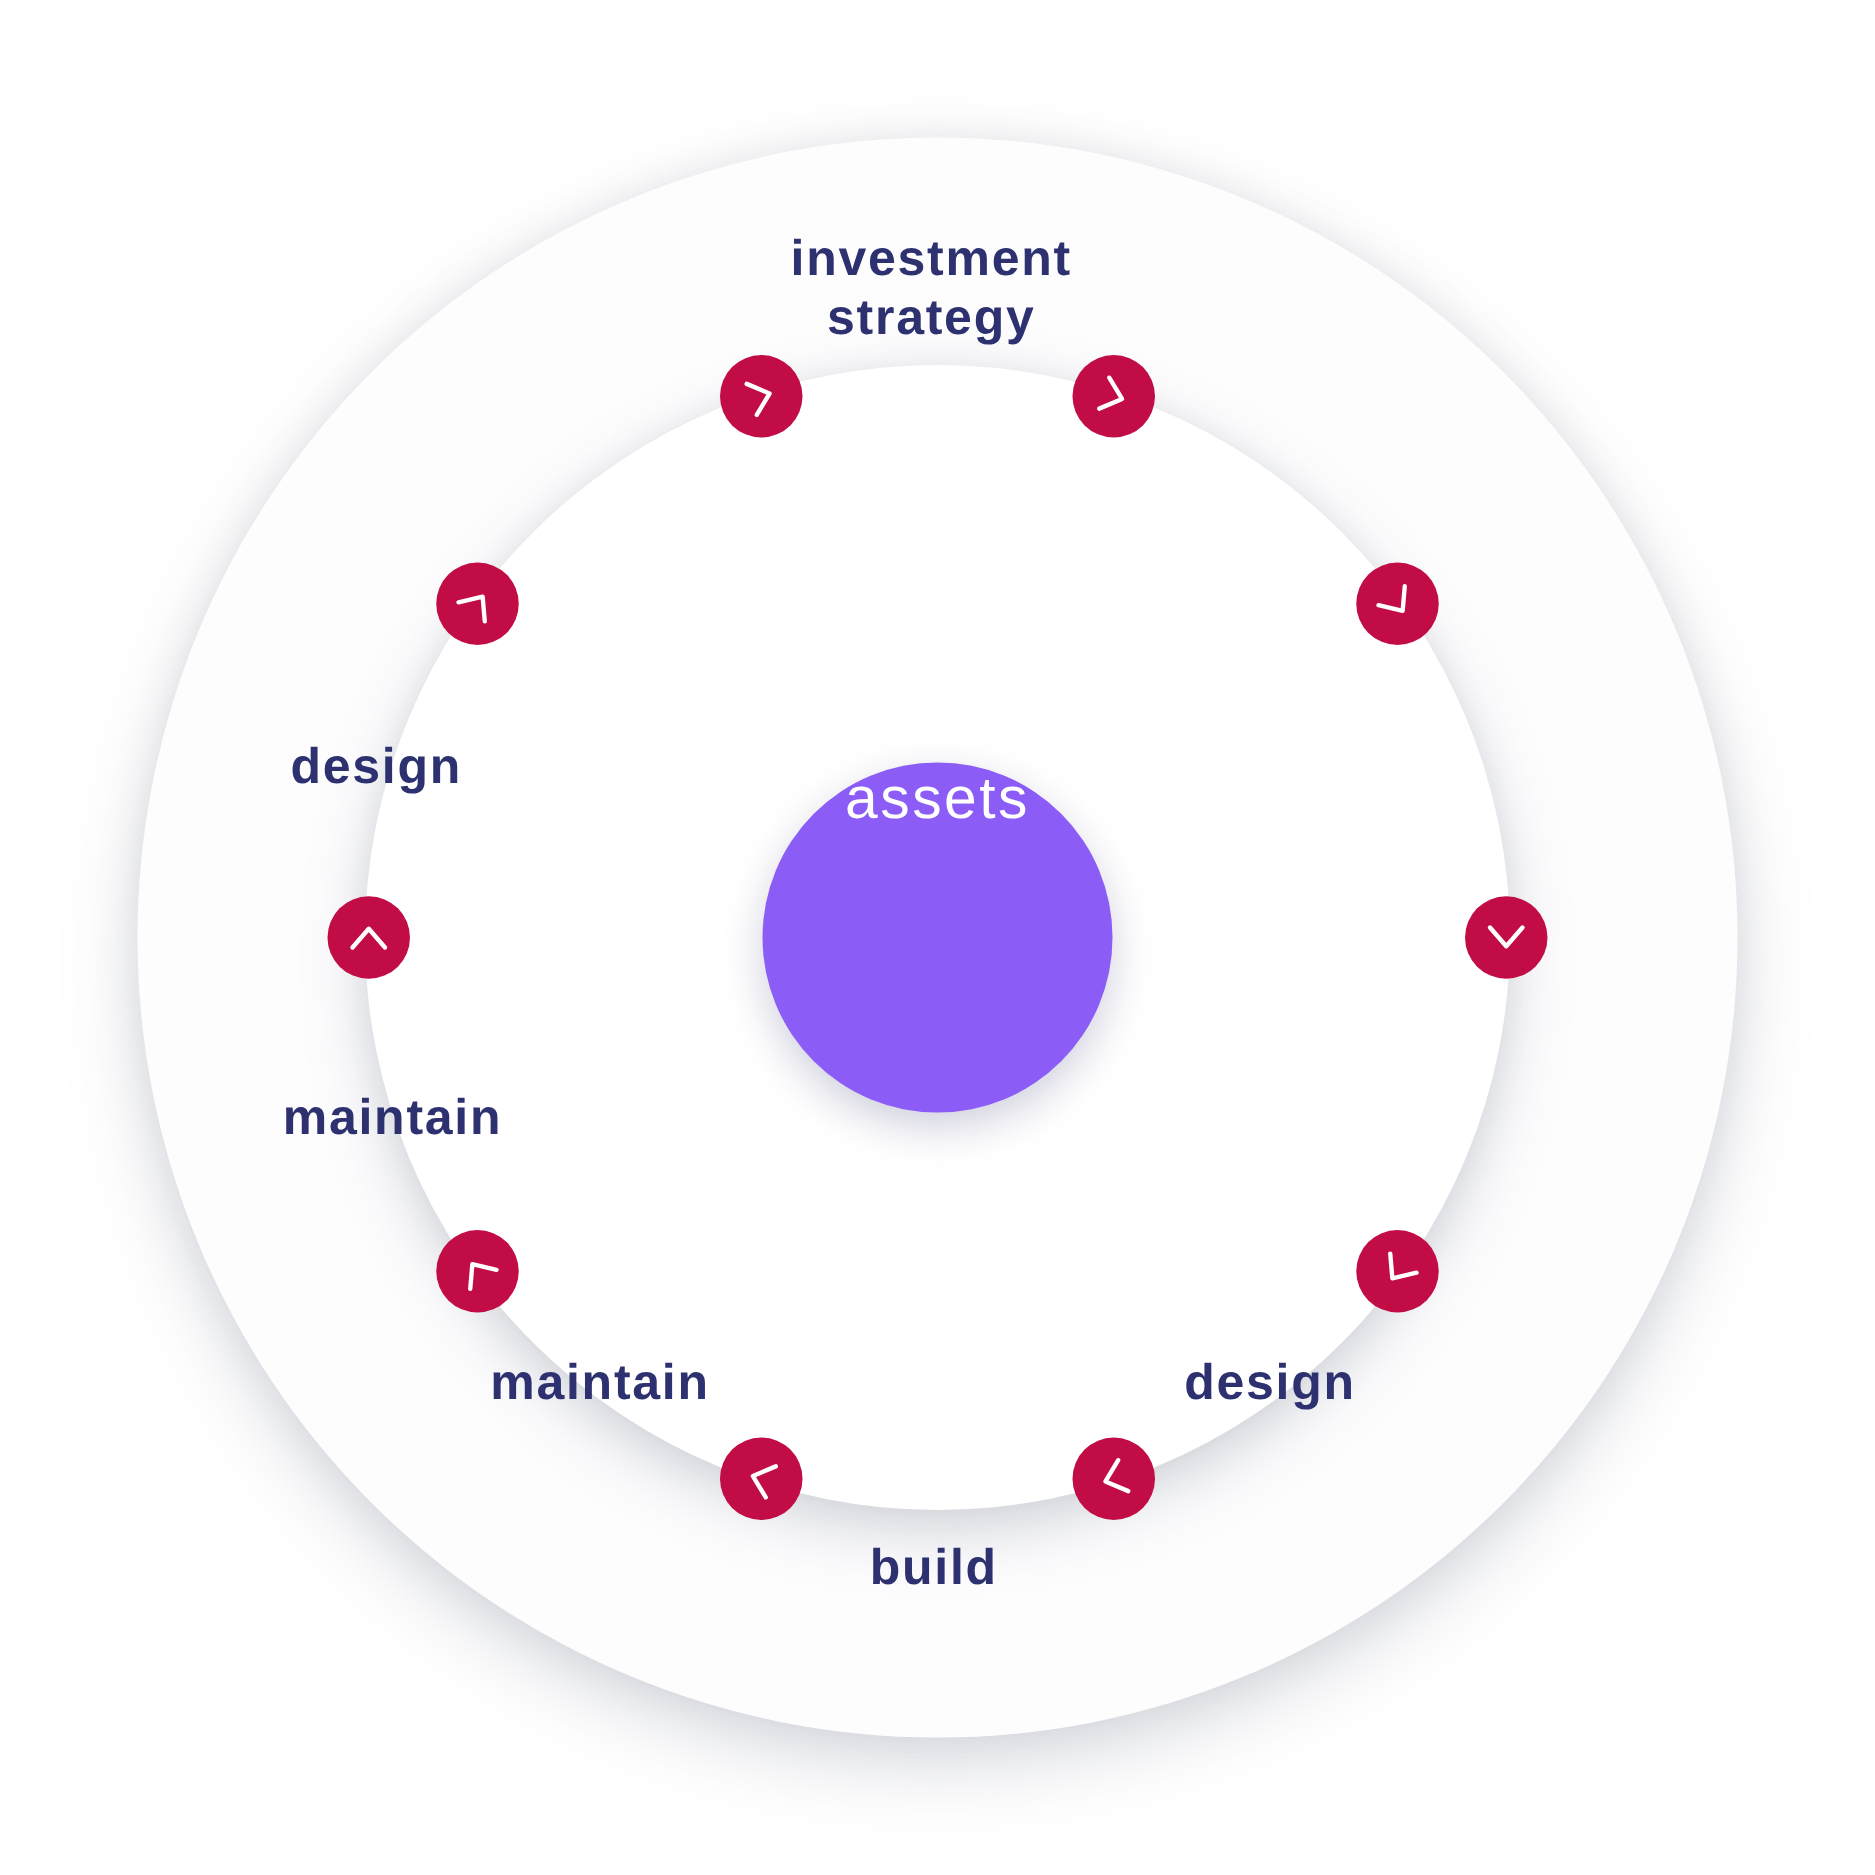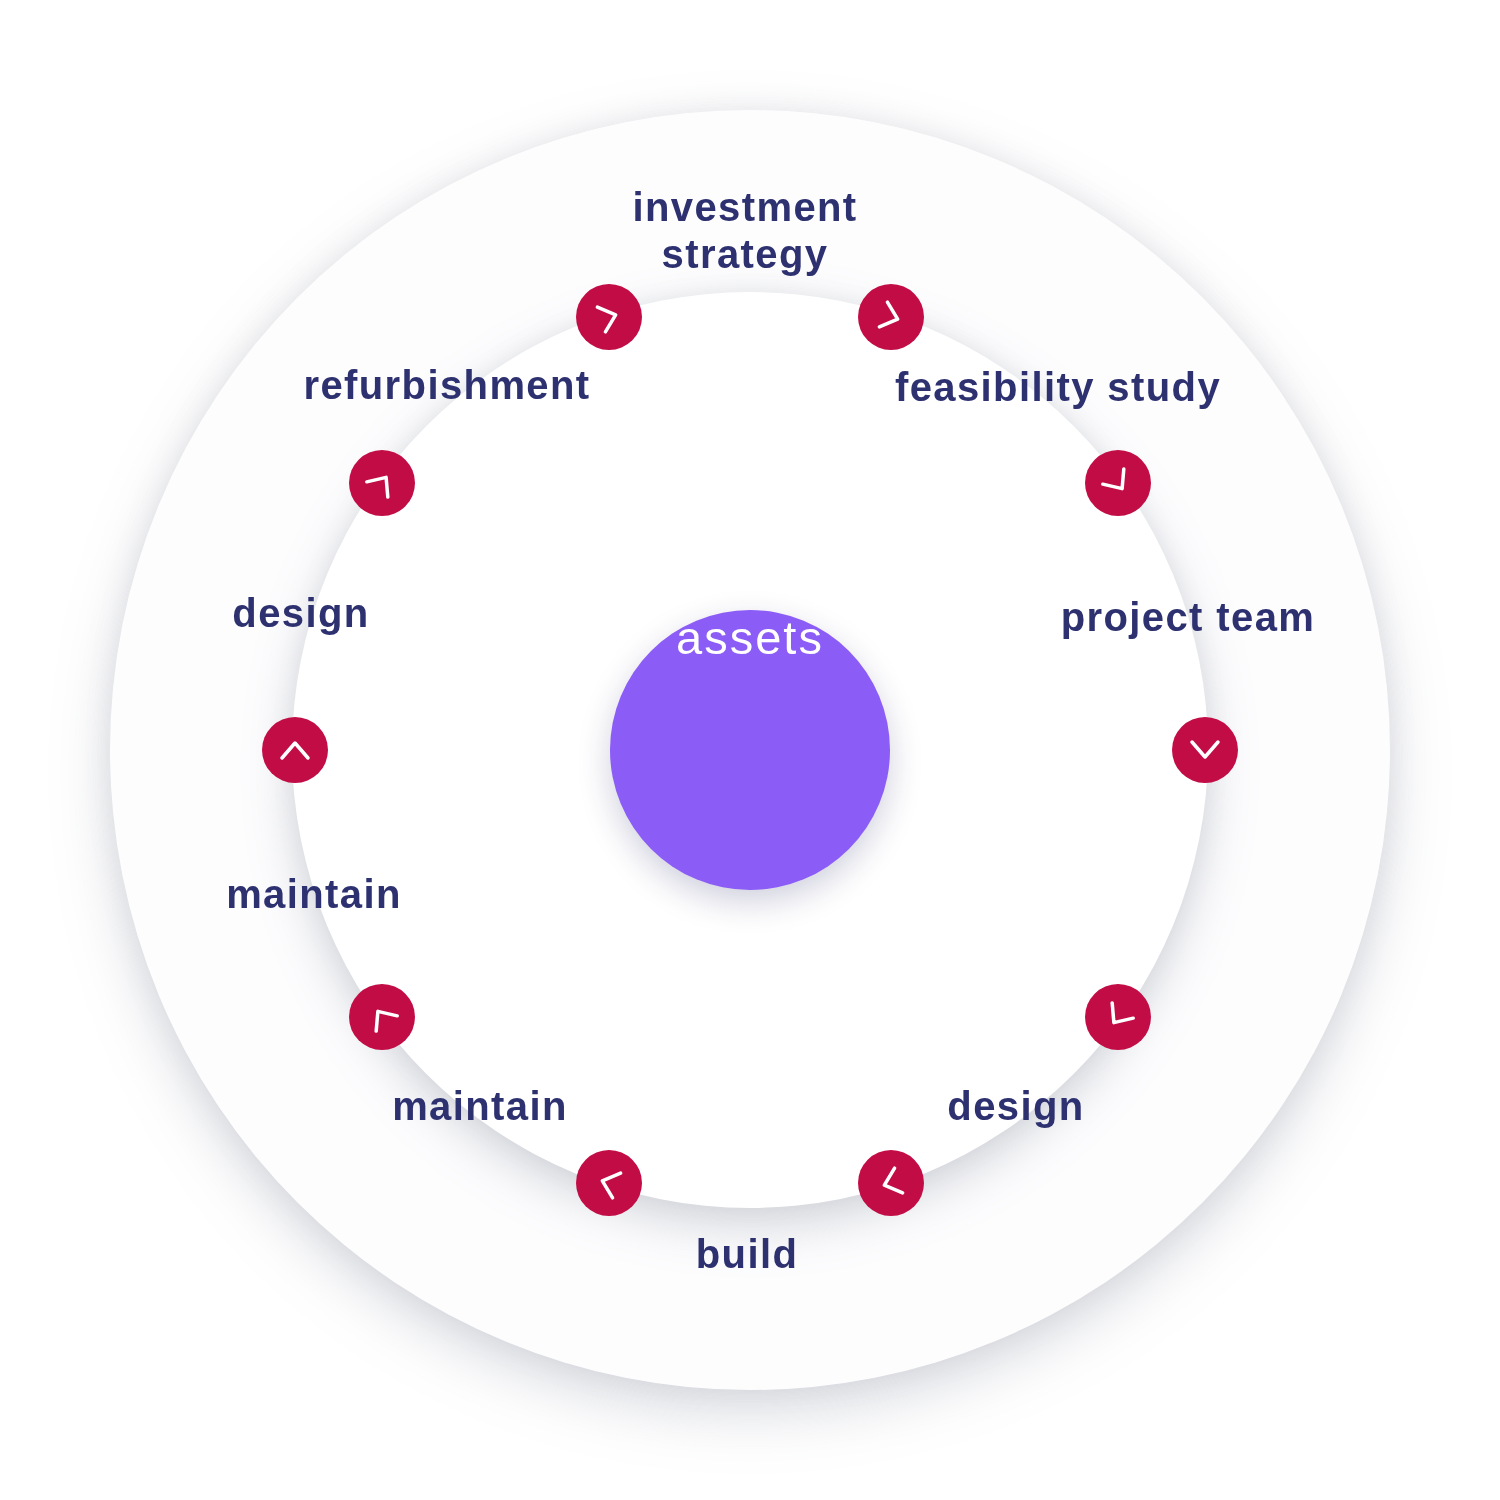--- a/index.html
+++ b/index.html
@@ -43,28 +43,25 @@
 <div class="stage">
 
   <div class="outer-disc"></div>
   <div class="inner-disc"></div>
 
   <div class="center-circle">
     <span>assets</span>
   </div>
 
   <div class="step-label wrap" style="left:745px;top:231px;">investment strategy</div>
-  <div class="step-label" style="left:1058px;top:388px;">feasibility study</div>
-  <div class="step-label" style="left:1188px;top:618px;">project team</div>
   <div class="step-label" style="left:1016px;top:1107px;text-align:center;">design</div>
   <div class="step-label" style="left:747px;top:1255px;">build</div>
   <div class="step-label" style="left:480px;top:1107px;">maintain</div>
   <div class="step-label" style="left:314px;top:895px;">maintain</div>
   <div class="step-label" style="left:301px;top:614px;">design</div>
-  <div class="step-label" style="left:447px;top:386px;">refurbishment</div>
 
   <div class="badge" style="left:576px;top:284px;">
     <svg width="66" height="66" viewBox="-33 -33 66 66">
         <polyline points="-8,-13 7,0 -8,13" fill="none" stroke="#ffffff" stroke-width="3.5" stroke-linecap="round" stroke-linejoin="round" transform="rotate(342)"></polyline>
       </svg>
   </div>
   <div class="badge" style="left:858px;top:284px;">
     <svg width="66" height="66" viewBox="-33 -33 66 66">
         <polyline points="-8,-13 7,0 -8,13" fill="none" stroke="#ffffff" stroke-width="3.5" stroke-linecap="round" stroke-linejoin="round" transform="rotate(18)"></polyline>
       </svg>

